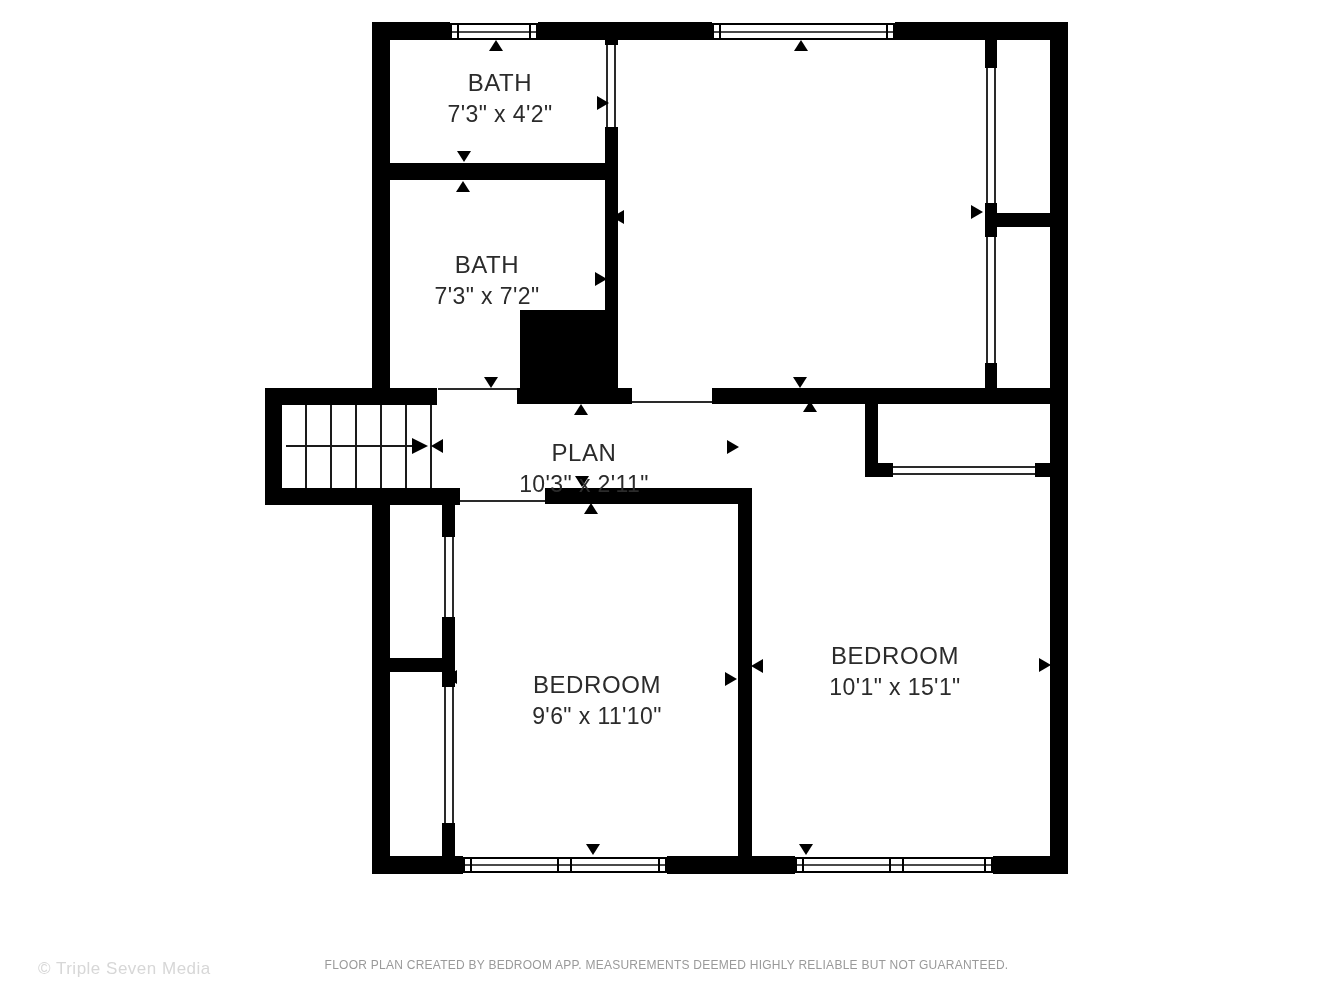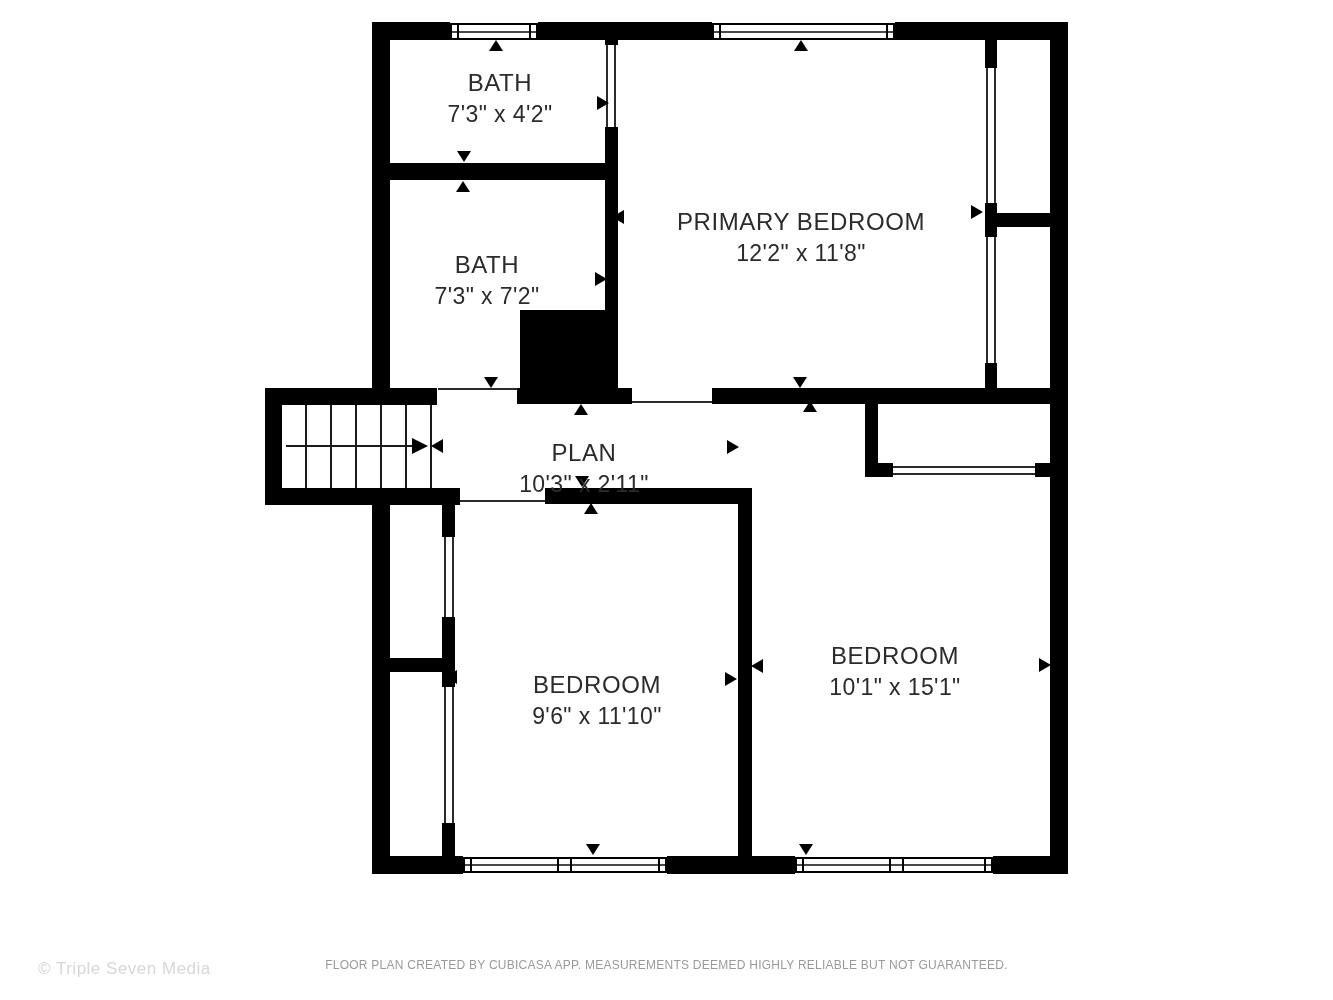--- a/index.html
+++ b/index.html
@@ -154,33 +154,29 @@
   <div class="tri tri-d" style="left:799px;top:844px"></div>
 
   <div class="room-label" style="left:500px;top:69px">
     <div class="room-name">BATH</div>
     <div class="room-dims">7'3" x 4'2"</div>
   </div>
   <div class="room-label" style="left:487px;top:251px">
     <div class="room-name">BATH</div>
     <div class="room-dims">7'3" x 7'2"</div>
   </div>
-  <div class="room-label" style="left:801px;top:208px">
-    <div class="room-name">PRIMARY BEDROOM</div>
-    <div class="room-dims">12'2" x 11'8"</div>
-  </div>
   <div class="room-label" style="left:584px;top:439px">
     <div class="room-name">PLAN</div>
     <div class="room-dims">10'3" x 2'11"</div>
   </div>
   <div class="room-label" style="left:597px;top:671px">
     <div class="room-name">BEDROOM</div>
     <div class="room-dims">9'6" x 11'10"</div>
   </div>
   <div class="room-label" style="left:895px;top:642px">
     <div class="room-name">BEDROOM</div>
     <div class="room-dims">10'1" x 15'1"</div>
   </div>
 
 </div>
 
 <div class="watermark">© Triple Seven Media</div>
-<div class="disclaimer">FLOOR PLAN CREATED BY CUBICASA APP. MEASUREMENTS DEEMED HIGHLY RELIABLE BUT NOT GUARANTEED.</div>
+<div class="disclaimer">FLOOR PLAN CREATED BY BEDROOM APP. MEASUREMENTS DEEMED HIGHLY RELIABLE BUT NOT GUARANTEED.</div>
 
 </body></html>

